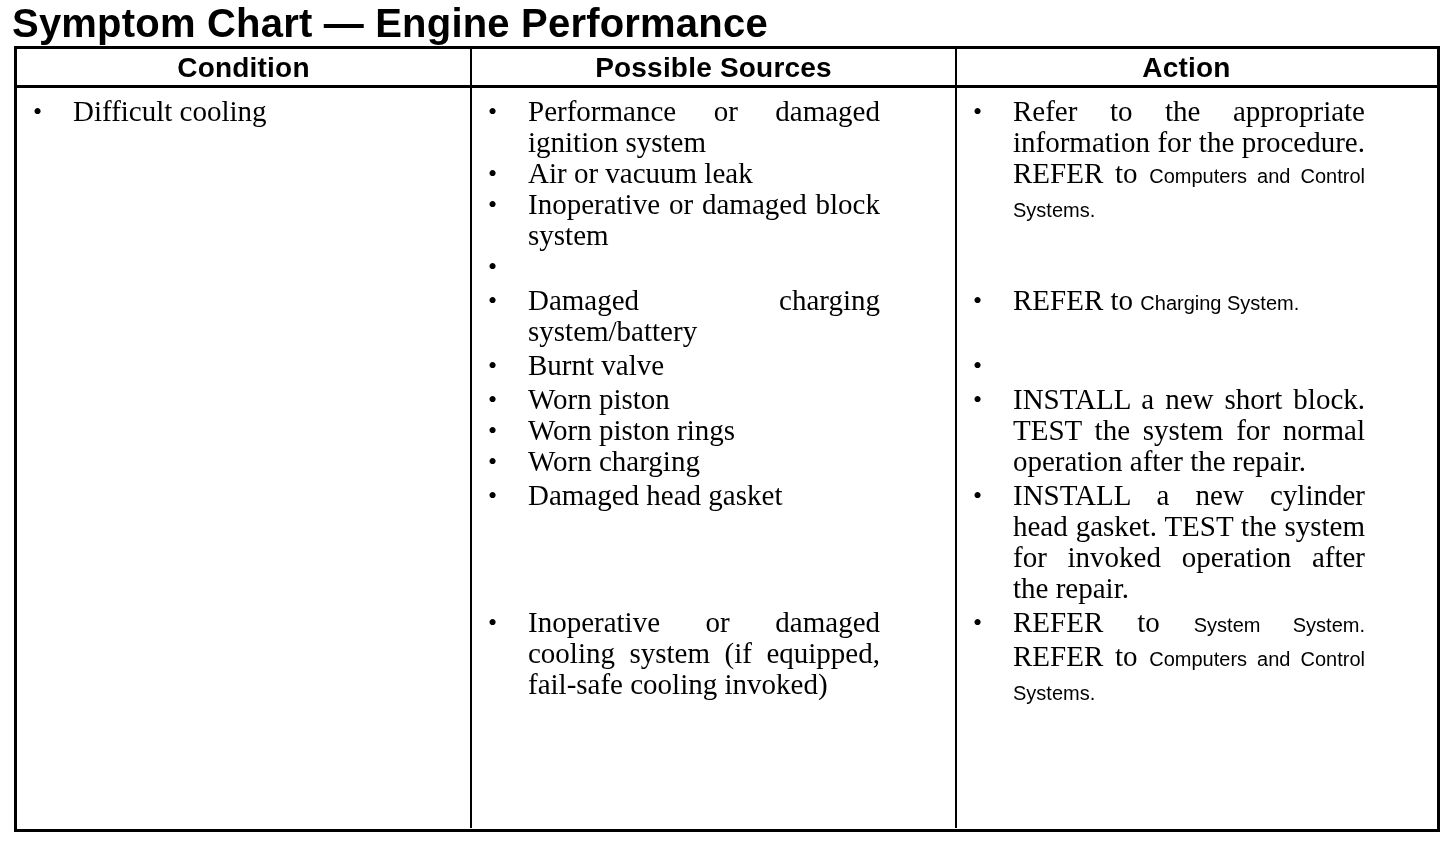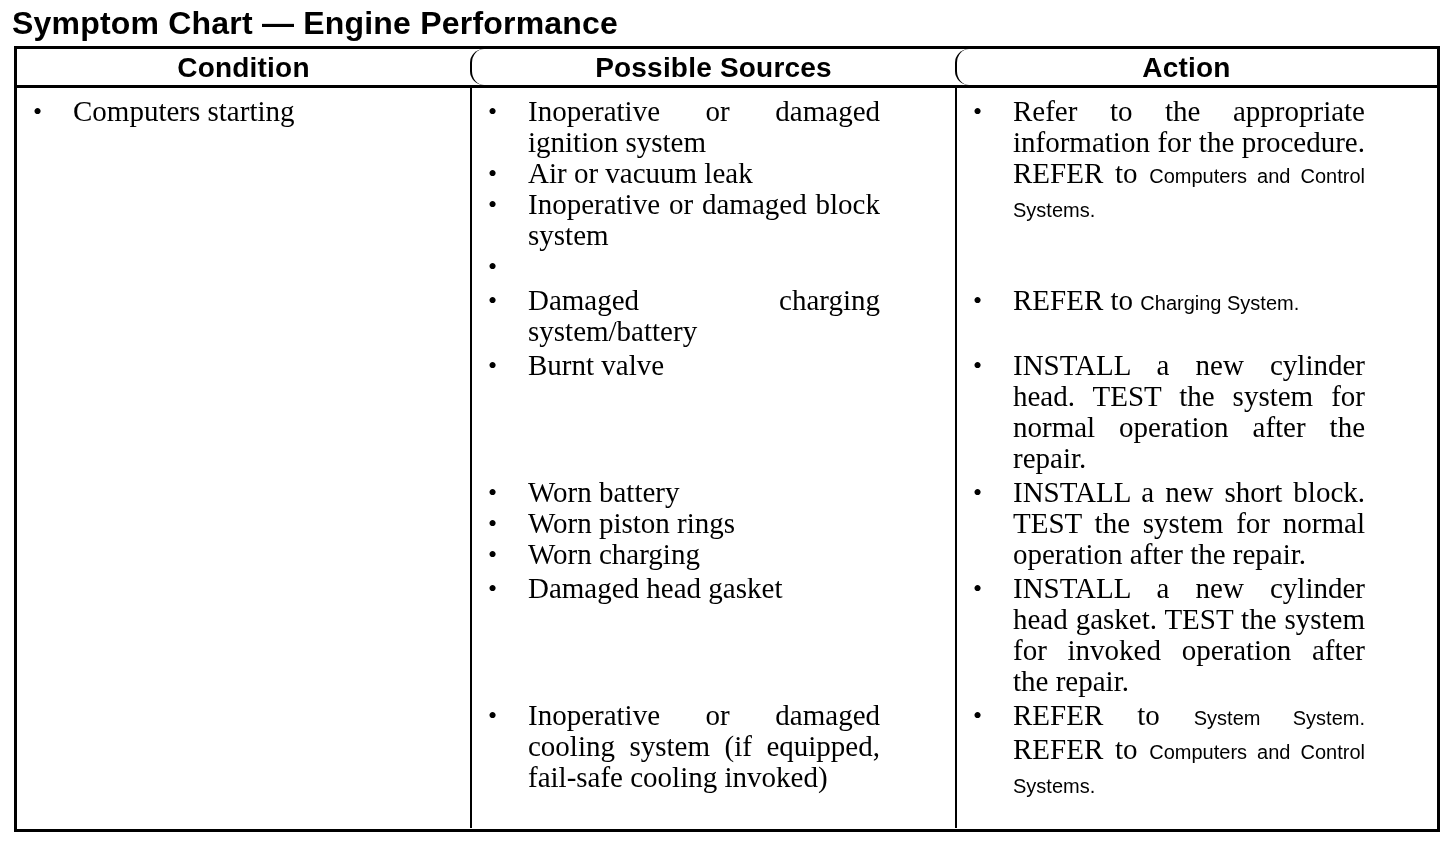--- a/index.html
+++ b/index.html
@@ -5,21 +5,21 @@
   * { margin: 0; padding: 0; box-sizing: border-box; }
   html, body {
     width: 1456px; height: 846px;
     background: #ffffff; overflow: hidden;
     font-family: "Liberation Serif", serif;
     color: #000000;
   }
   .title {
     position: absolute; left: 12px; top: 4px;
     font-family: "Liberation Sans", sans-serif;
-    font-weight: bold; font-size: 32px; line-height: 38px;
+    font-weight: bold; font-size: 40px; line-height: 38px;
     letter-spacing: 0.2px;
   }
   .sym-table {
     position: absolute; left: 14px; top: 46px;
     width: 1426px; height: 786px;
     border: 3px solid #000000;
     background: #ffffff;
   }
   .thead {
     display: grid;
@@ -27,21 +27,21 @@
     height: 39px;
     border-bottom: 3px solid #000000;
   }
   .th {
     font-family: "Liberation Sans", sans-serif;
     font-weight: bold; font-size: 28px;
     text-align: center; line-height: 37px;
     letter-spacing: 0.2px;
     overflow: hidden;
   }
-  .th.mid { border-left: 2px solid #000000; border-radius: 14px; }
+  .th.mid { border-left: 2px solid #000000; }
   .tbody {
     display: grid;
     grid-template-columns: 453px 485px 461px;
     height: 740px;
   }
   .cell { padding: 3px 0 0 16px; }
   .cell.first { padding-top: 8px; }
   .cond-cell { grid-column: 1; padding-top: 8px; padding-right: 45px; }
   .src-cell { border-left: 2px solid #000000; padding-right: 75px; }
   .act-cell { border-left: 2px solid #000000; padding-right: 51px; }
@@ -71,28 +71,28 @@
   <div class="sym-table">
     <div class="thead">
       <div class="th">Condition</div>
       <div class="th mid">Possible Sources</div>
       <div class="th mid">Action</div>
     </div>
     <div class="tbody" style="grid-template-rows: repeat(5, auto) 1fr;">
       <div class="cell cond-cell" style="grid-row: 1 / span 6;">
           <div class="bullet-item">
             <span class="bullet">•</span>
-            <div class="bullet-text"><span>Computers starting</span></div>
+            <div class="bullet-text"><span>Difficult cooling</span></div>
           </div>
         </div>
 
     <div class="cell src-cell first" style="grid-area: 1 / 2;">
           <div class="bullet-item">
             <span class="bullet">•</span>
-            <div class="bullet-text"><span>Inoperative or damaged ignition system</span></div>
+            <div class="bullet-text"><span>Performance or damaged ignition system</span></div>
           </div>
           <div class="bullet-item">
             <span class="bullet">•</span>
             <div class="bullet-text"><span>Air or vacuum leak</span></div>
           </div>
           <div class="bullet-item">
             <span class="bullet">•</span>
             <div class="bullet-text"><span>Inoperative or damaged block system</span></div>
           </div>
           <div class="bullet-item">
@@ -119,27 +119,26 @@
         </div>
         <div class="cell src-cell" style="grid-area: 3 / 2;">
           <div class="bullet-item">
             <span class="bullet">•</span>
             <div class="bullet-text"><span>Burnt valve</span></div>
           </div>
         </div>
         <div class="cell act-cell" style="grid-area: 3 / 3;">
           <div class="bullet-item">
             <span class="bullet">•</span>
-            <div class="bullet-text"><span>INSTALL a new cylinder head. TEST the system for normal operation after the repair.</span></div>
           </div>
         </div>
         <div class="cell src-cell" style="grid-area: 4 / 2;">
           <div class="bullet-item">
             <span class="bullet">•</span>
-            <div class="bullet-text"><span>Worn battery</span></div>
+            <div class="bullet-text"><span>Worn piston</span></div>
           </div>
           <div class="bullet-item">
             <span class="bullet">•</span>
             <div class="bullet-text"><span>Worn piston rings</span></div>
           </div>
           <div class="bullet-item">
             <span class="bullet">•</span>
             <div class="bullet-text"><span>Worn charging</span></div>
           </div>
         </div>

